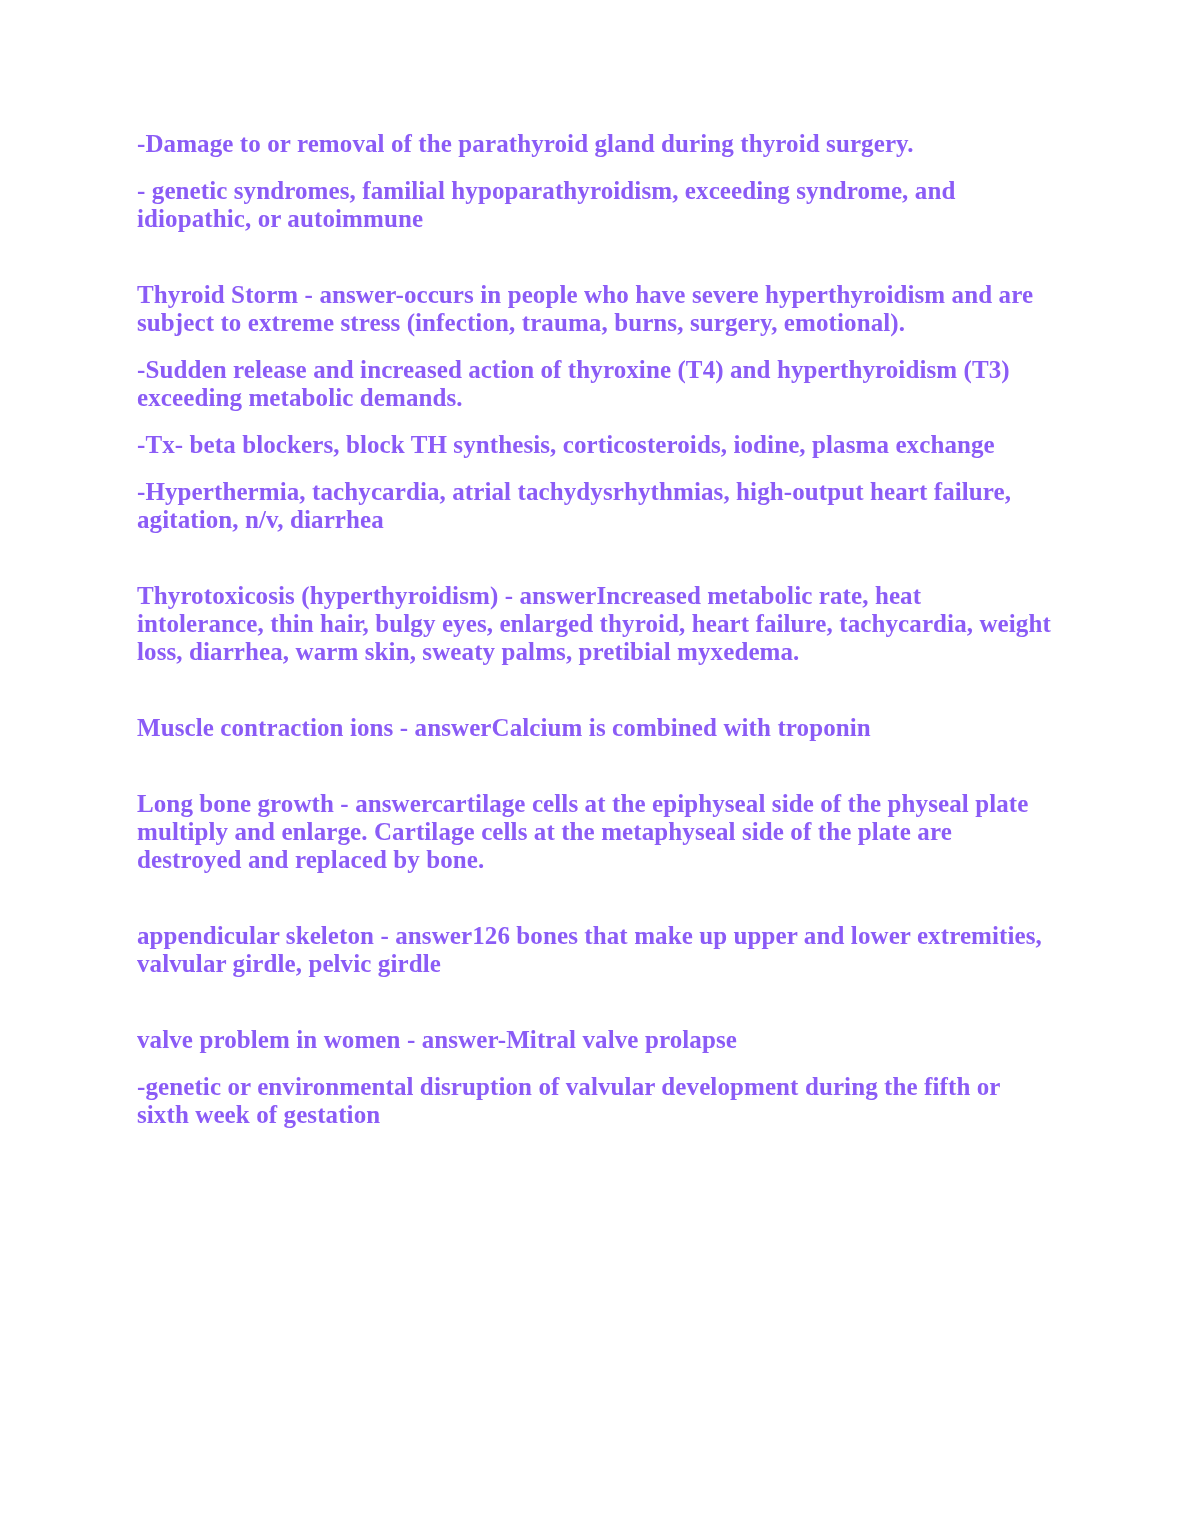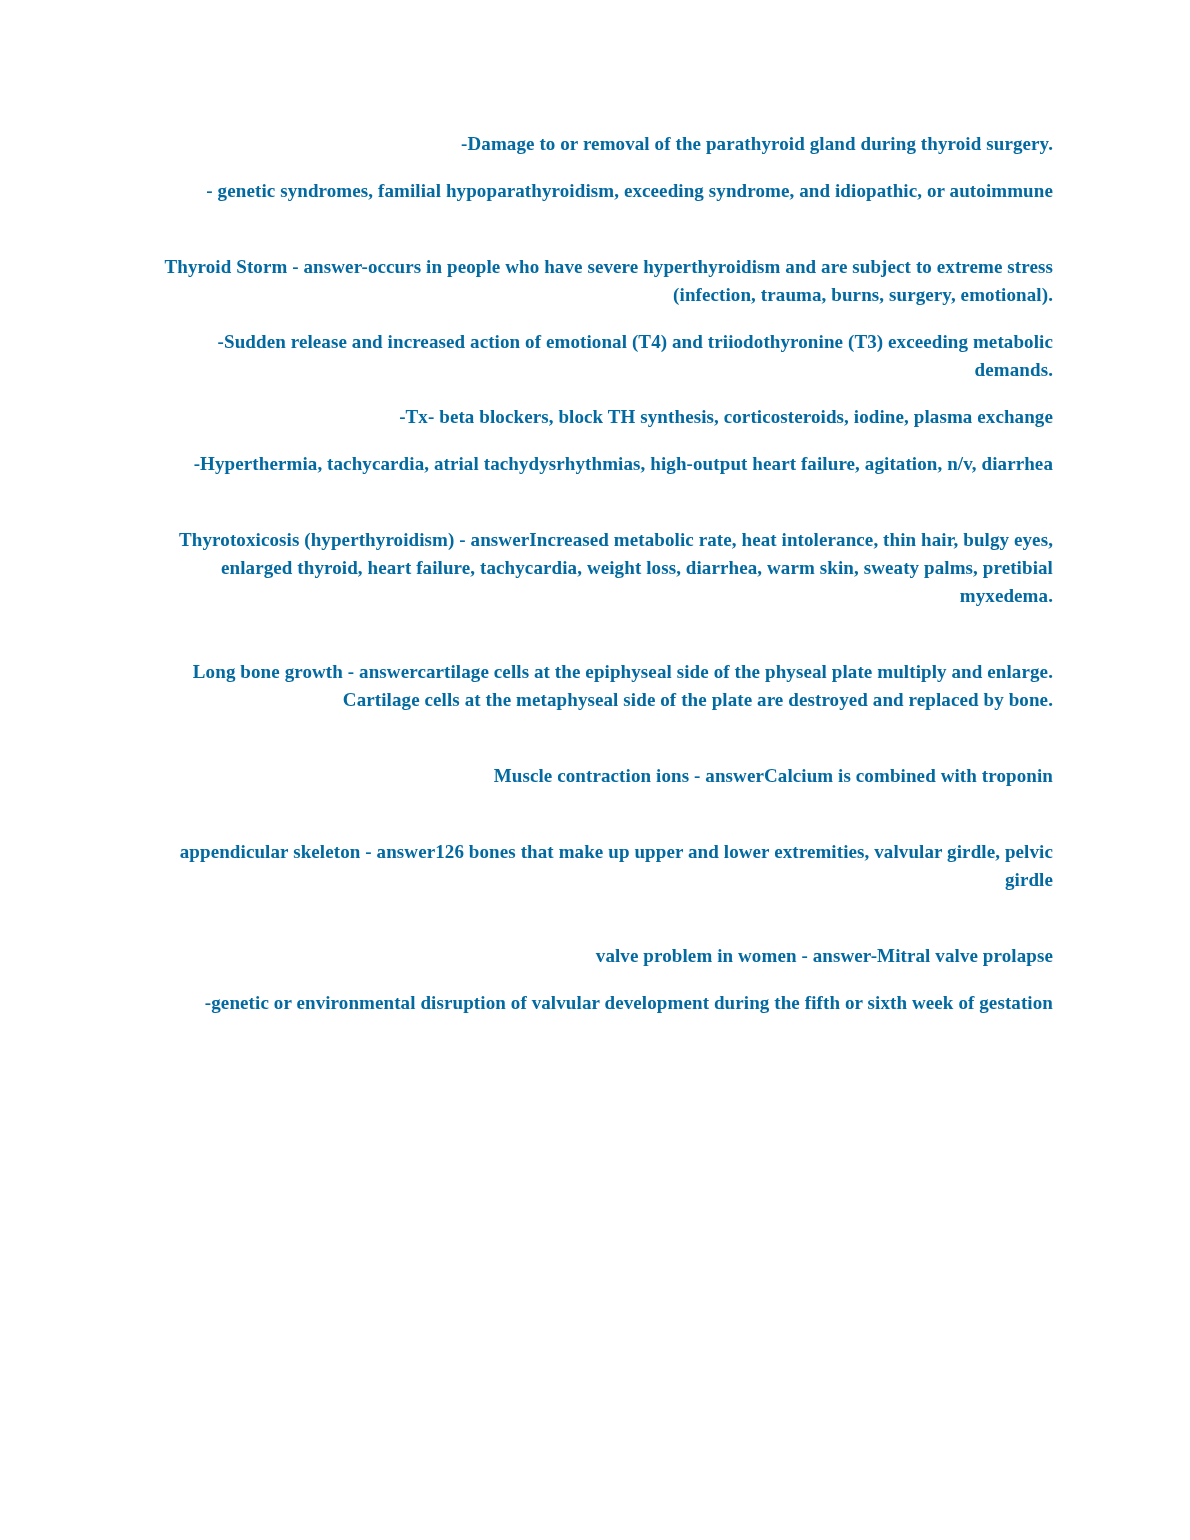--- a/index.html
+++ b/index.html
@@ -18,57 +18,57 @@
   }
   .content {
     width: 916px;
   }
   .entry {
     margin: 0 0 48px 0;
   }
   .para {
     font-family: "Liberation Serif", "DejaVu Serif", serif;
     font-weight: 700;
-    font-size: 19px;
+    font-size: 25px;
     line-height: 28px;
-    color: #0369a1;
+    color: #8b5cf6;
     margin: 0 0 19px 0;
-    text-align: right;
+    text-align: left;
     letter-spacing: 0.1px;
   }
 </style>
 </head>
 <body>
 
 <div class="page">
   <div class="content">
 
     <section class="entry">
       <p class="para">-Damage to or removal of the parathyroid gland during thyroid surgery.</p>
       <p class="para">- genetic syndromes, familial hypoparathyroidism, exceeding syndrome, and idiopathic, or autoimmune</p>
     </section>
 
 
     <section class="entry">
       <p class="para">Thyroid Storm - answer-occurs in people who have severe hyperthyroidism and are subject to extreme stress (infection, trauma, burns, surgery, emotional).</p>
-      <p class="para">-Sudden release and increased action of emotional (T4) and triiodothyronine (T3) exceeding metabolic demands.</p>
+      <p class="para">-Sudden release and increased action of thyroxine (T4) and hyperthyroidism (T3) exceeding metabolic demands.</p>
       <p class="para">-Tx- beta blockers, block TH synthesis, corticosteroids, iodine, plasma exchange</p>
       <p class="para">-Hyperthermia, tachycardia, atrial tachydysrhythmias, high-output heart failure, agitation, n/v, diarrhea</p>
     </section>
 
     <section class="entry">
       <p class="para">Thyrotoxicosis (hyperthyroidism) - answerIncreased metabolic rate, heat intolerance, thin hair, bulgy eyes, enlarged thyroid, heart failure, tachycardia, weight loss, diarrhea, warm skin, sweaty palms, pretibial myxedema.</p>
     </section>
 
     <section class="entry">
-      <p class="para">Long bone growth - answercartilage cells at the epiphyseal side of the physeal plate multiply and enlarge. Cartilage cells at the metaphyseal side of the plate are destroyed and replaced by bone.</p>
+      <p class="para">Muscle contraction ions - answerCalcium is combined with troponin</p>
     </section>
 
     <section class="entry">
-      <p class="para">Muscle contraction ions - answerCalcium is combined with troponin</p>
+      <p class="para">Long bone growth - answercartilage cells at the epiphyseal side of the physeal plate multiply and enlarge. Cartilage cells at the metaphyseal side of the plate are destroyed and replaced by bone.</p>
     </section>
 
     <section class="entry">
       <p class="para">appendicular skeleton - answer126 bones that make up upper and lower extremities, valvular girdle, pelvic girdle</p>
     </section>
 
     <section class="entry">
       <p class="para">valve problem in women - answer-Mitral valve prolapse</p>
       <p class="para">-genetic or environmental disruption of valvular development during the fifth or sixth week of gestation</p>
     </section>

